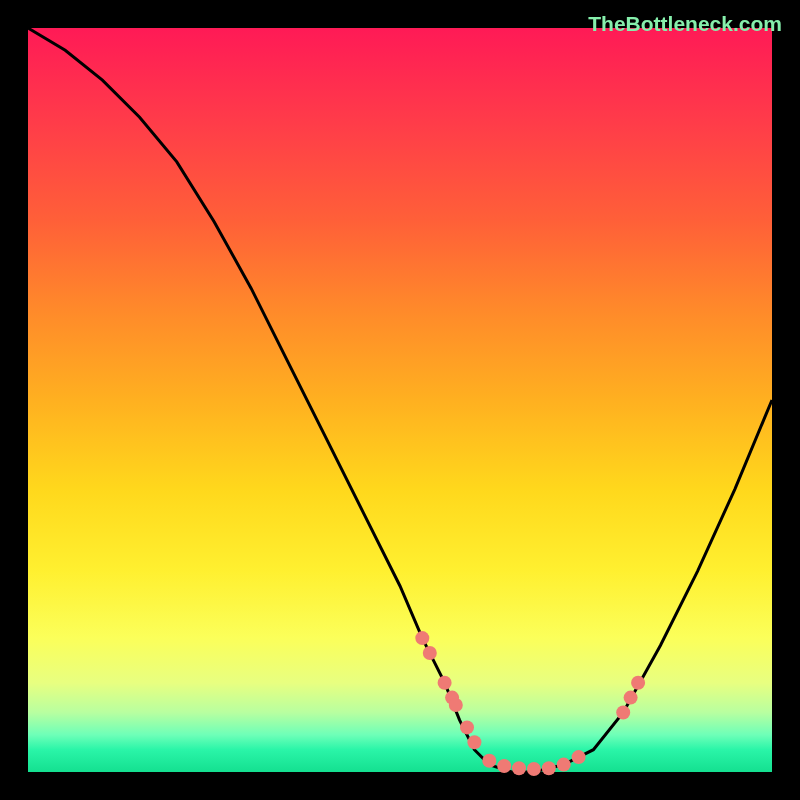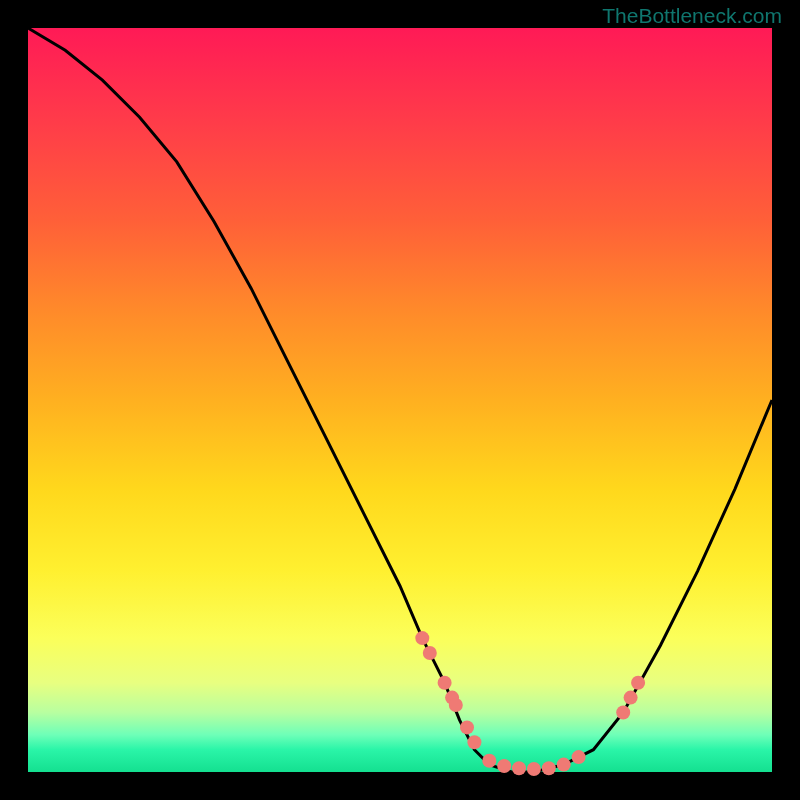--- a/index.html
+++ b/index.html
@@ -6,25 +6,25 @@
     margin: 0;
     padding: 0;
     width: 800px;
     height: 800px;
     background: #000;
     position: relative;
     font-family: Arial, sans-serif;
   }
   .watermark {
     position: absolute;
-    top: 4px;
+    top: 12px;
     right: 18px;
-    color: #0f766e;
+    color: #86efac;
     font-size: 21px;
-    font-weight: 400;
+    font-weight: 700;
     z-index: 10;
   }
   .plot-area {
     position: absolute;
     left: 28px;
     top: 28px;
     width: 744px;
     height: 744px;
     background: linear-gradient(to bottom,
       #ff1a56 0%,

